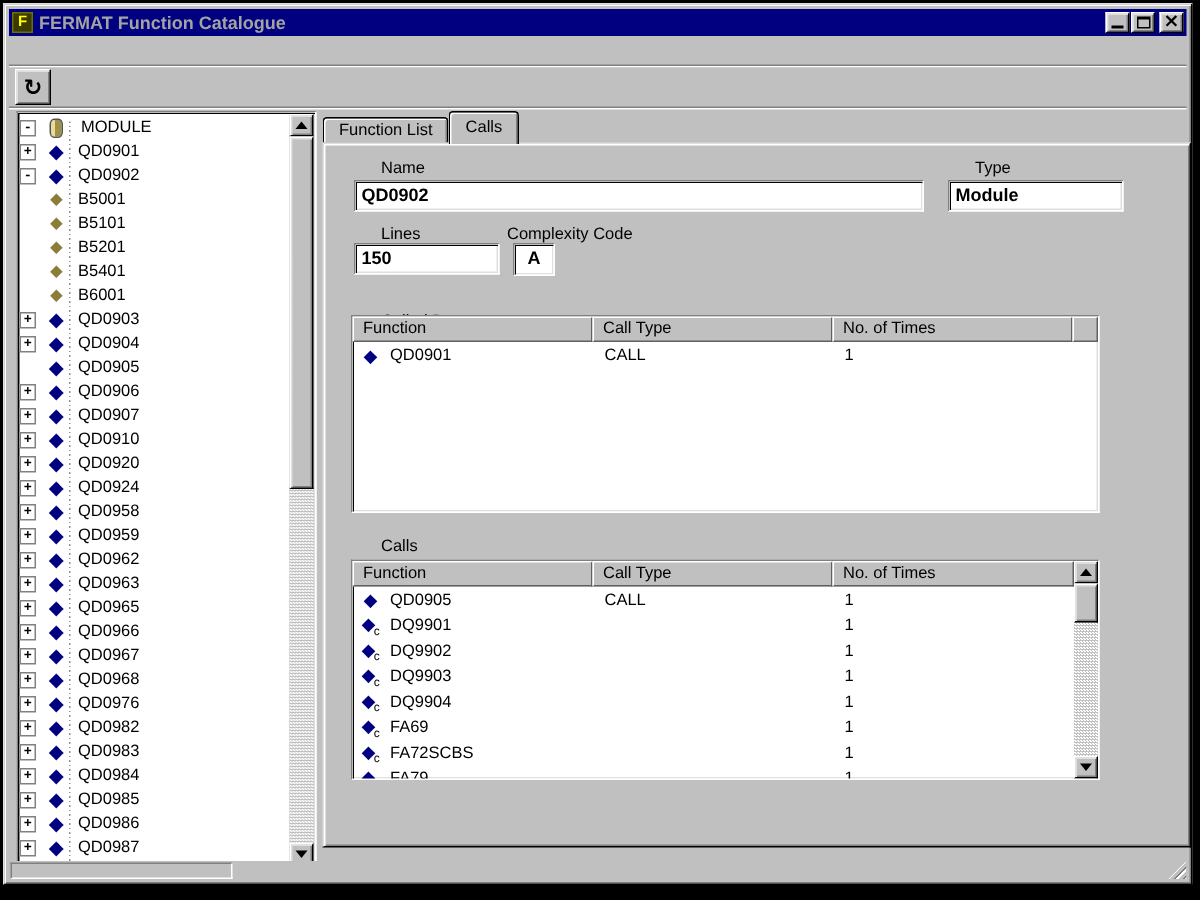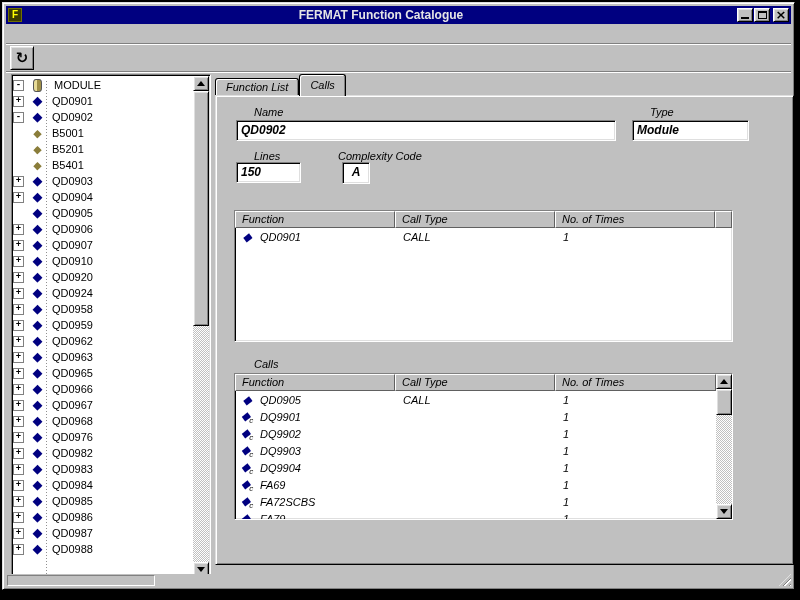--- a/index.html
+++ b/index.html
@@ -15,22 +15,22 @@
              box-shadow: inset 1px 1px 0 #000, inset -1px -1px 0 #dfdfdf; }
   .groove  { height:2px; border-top:1px solid #808080; border-bottom:1px solid #fff; }
 
   #window { position:absolute; left:2px; top:2px; width:793px; height:588px; }
 
   
   .titlebar { position:absolute; left:3px; top:3px; right:3px; height:18px; background:#000080;
               display:flex; align-items:center; padding:0 2px; }
   .app-icon { width:14px; height:14px; background:#3a3a00; border:1px solid #707000;
               color:#ffff00; font:bold 10px/12px "Liberation Sans",sans-serif; text-align:center; flex:0 0 auto; }
-  .win-title { color:#e5e5e5; font-weight:bold; font-size:12px; margin-left:4px; flex:1 1 auto;
-               white-space:nowrap; overflow:hidden;text-align:center; }
+  .win-title { color:#a3a3a3; font-weight:bold; font-size:12px; margin-left:4px; flex:1 1 auto;
+               white-space:nowrap; overflow:hidden; }
   .winbtn { width:16px; height:14px; margin-left:1px; position:relative; flex:0 0 auto; }
   .glyph-min { position:absolute; left:3px; bottom:2px; width:8px; height:2px; background:#000; }
   .glyph-max { position:absolute; left:3px; top:2px; width:9px; height:8px; border:1px solid #000; border-top-width:2px; }
   .glyph-close { position:absolute; left:0; top:-1px; width:100%; text-align:center; font:bold 13px/14px "DejaVu Sans",sans-serif; }
 
   
   .menubar { position:absolute; left:3px; top:22px; right:3px; height:18px; display:flex; align-items:center; background:#c0c0c0; }
   .menu-item { padding:2px 8px; }
   .menu-item::first-letter { text-decoration:underline; }
   .g1 { position:absolute; left:3px; right:3px; top:40px; }
@@ -60,21 +60,21 @@
      background-color:#c0c0c0;
      background-image:conic-gradient(#fff 25%, #c0c0c0 0 50%, #fff 0 75%, #c0c0c0 0);
      background-size:2px 2px; }
   .sb-btn { position:absolute; left:0; width:16px; height:15px; display:flex; align-items:center; justify-content:center; }
   .sb-up { top:0; } .sb-down { bottom:0; }
   .arr-up   { width:0; height:0; border-left:4px solid transparent; border-right:4px solid transparent; border-bottom:5px solid #000; }
   .arr-down { width:0; height:0; border-left:4px solid transparent; border-right:4px solid transparent; border-top:5px solid #000; }
   .sb-thumb { position:absolute; left:0; width:16px; }
 
   
-  .tabctrl { position:absolute; left:212px; top:71px; width:579px; height:491px;font-style:italic; }
+  .tabctrl { position:absolute; left:212px; top:71px; width:579px; height:491px; }
   .tabs-row { position:absolute; left:0; top:0; right:0; height:22px; display:flex; z-index:2; }
   .tab { height:17px; margin-top:4px; padding:2px 10px 0; background:#c0c0c0; border:1px solid #000; border-bottom:none;
          border-radius:3px 3px 0 0; box-shadow: inset 1px 1px 0 #fff, inset -1px 0 0 #808080; }
   .tab.active { height:22px; margin-top:0; padding-top:4px; z-index:3; position:relative; }
   .tab-page { position:absolute; left:0; top:21px; right:0; bottom:0; z-index:1; }
 
   .fld-label { position:absolute;padding-left:18px; }
   .field { position:absolute; padding:2px 4px; font-weight:bold; font-size:12px; }
 
   
@@ -153,26 +153,36 @@
           <span class="tree-label">QD0902</span>
         </div>
         <div class="tree-row">
           <span class="expbox"></span>
           <span class="node-icon" data-icon="olive-diamond"></span>
           <span class="tree-label">B5001</span>
         </div>
         <div class="tree-row">
           <span class="expbox"></span>
           <span class="node-icon" data-icon="olive-diamond"></span>
+          <span class="tree-label">B5101</span>
+        </div>
+        <div class="tree-row">
+          <span class="expbox"></span>
+          <span class="node-icon" data-icon="olive-diamond"></span>
           <span class="tree-label">B5201</span>
         </div>
         <div class="tree-row">
           <span class="expbox"></span>
           <span class="node-icon" data-icon="olive-diamond"></span>
           <span class="tree-label">B5401</span>
+        </div>
+        <div class="tree-row">
+          <span class="expbox"></span>
+          <span class="node-icon" data-icon="olive-diamond"></span>
+          <span class="tree-label">B6001</span>
         </div>
         <div class="tree-row">
           <span class="expbox">+</span>
           <span class="node-icon" data-icon="blue-diamond"></span>
           <span class="tree-label">QD0903</span>
         </div>
         <div class="tree-row">
           <span class="expbox">+</span>
           <span class="node-icon" data-icon="blue-diamond"></span>
           <span class="tree-label">QD0904</span>
@@ -307,21 +317,21 @@
 
     <div class="tab-page raised">
 
       <span class="fld-label" style="left:20px;top:10px">Name</span>
       <div class="field sunken" style="left:20px;top:24px;width:380px;height:21px">QD0902</div>
 
       <span class="fld-label" style="left:416px;top:10px">Type</span>
       <div class="field sunken" style="left:416px;top:24px;width:117px;height:21px">Module</div>
 
       <span class="fld-label" style="left:20px;top:54px">Lines</span>
-      <div class="field sunken" style="left:20px;top:66px;width:65px;height:21px">150</div>
+      <div class="field sunken" style="left:20px;top:66px;width:97px;height:21px">150</div>
 
       <span class="fld-label" style="left:104px;top:54px">Complexity Code</span>
       <div class="field sunken" style="left:126px;top:66px;width:28px;height:22px;text-align:center">A</div>
 
       <span class="fld-label" style="left:20px;top:112px">Called By</span>
       <div class="grid sunken" style="left:18px;top:114px;width:499px;height:132px">
         <div class="thead">
           <span class="th" style="width:160px">Function</span>
           <span class="th" style="width:160px">Call Type</span>
           <span class="th" style="width:160px">No. of Times</span>

